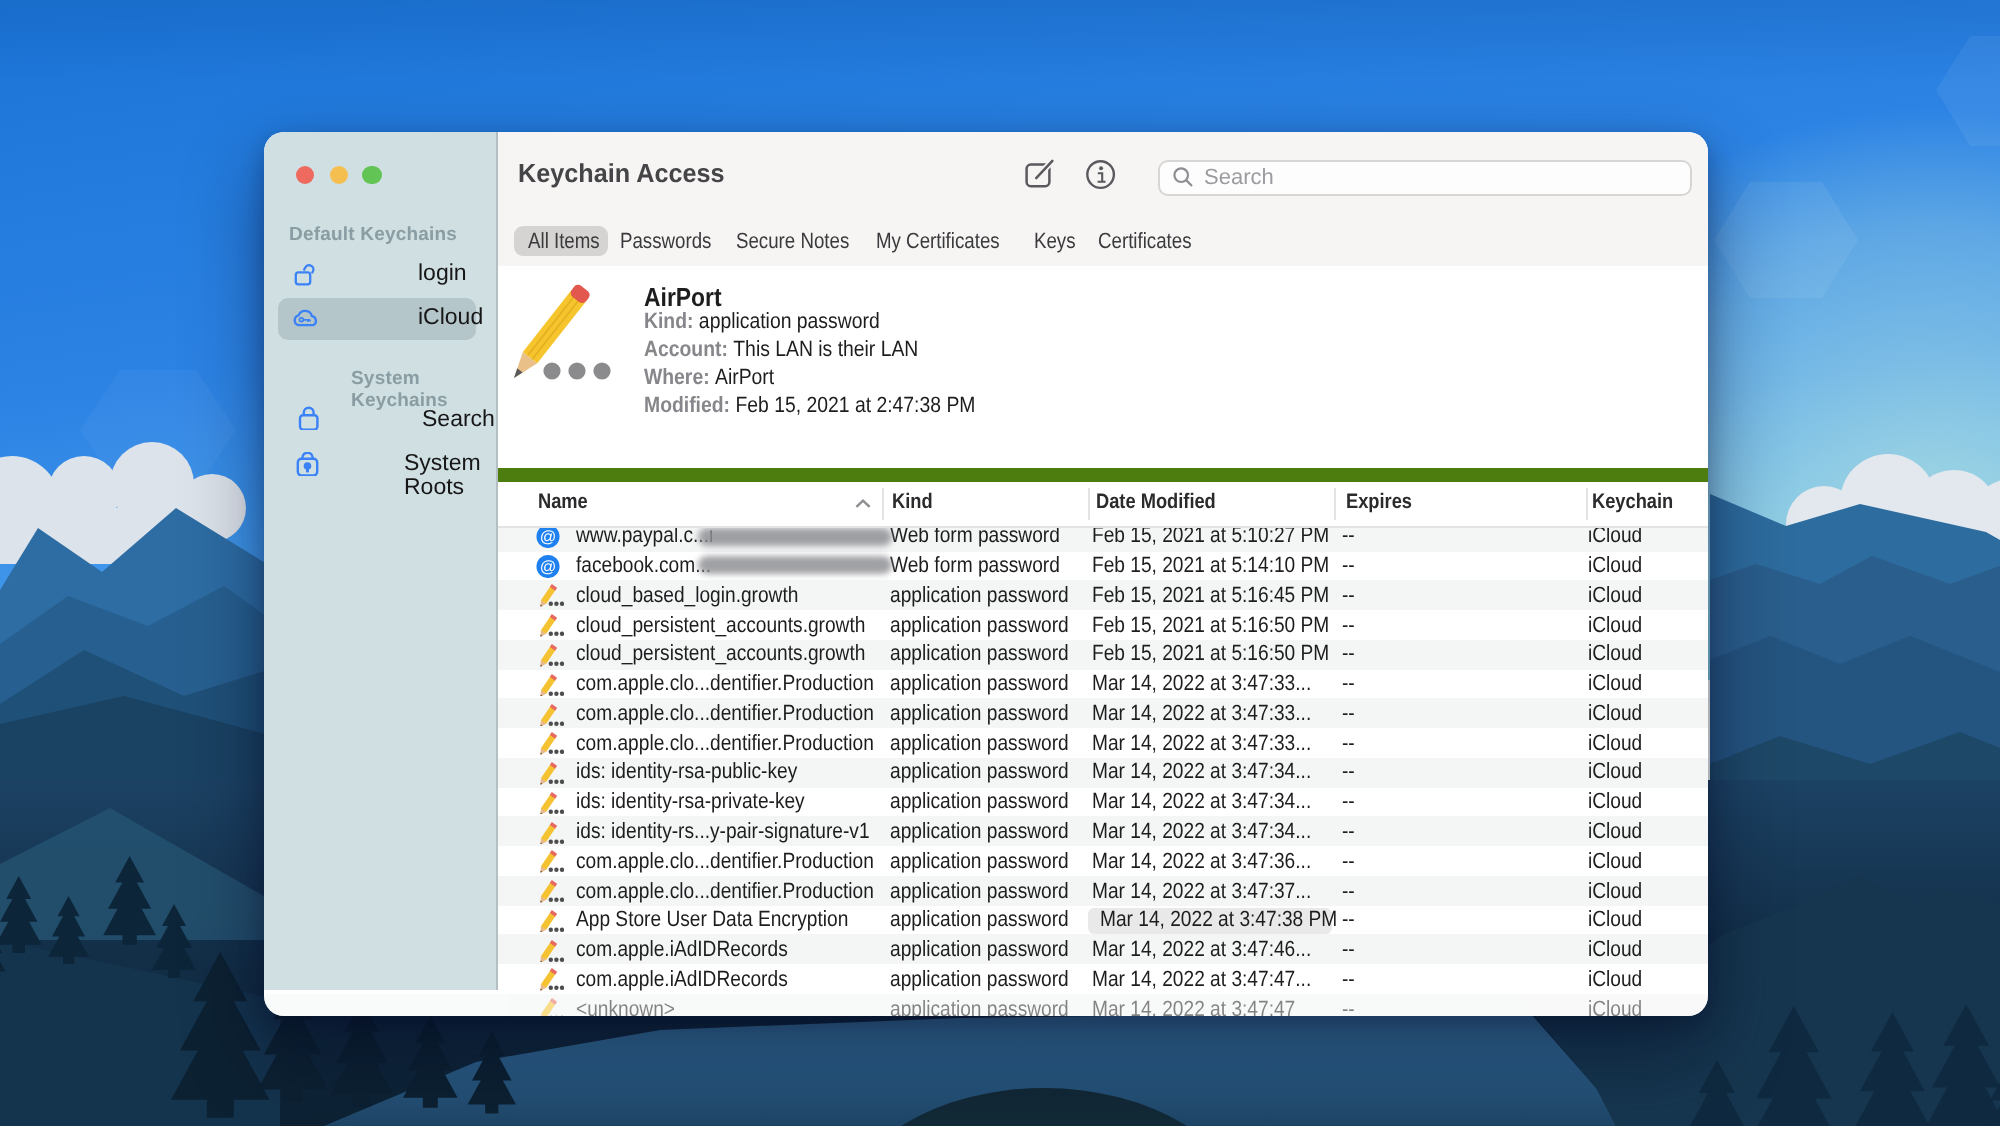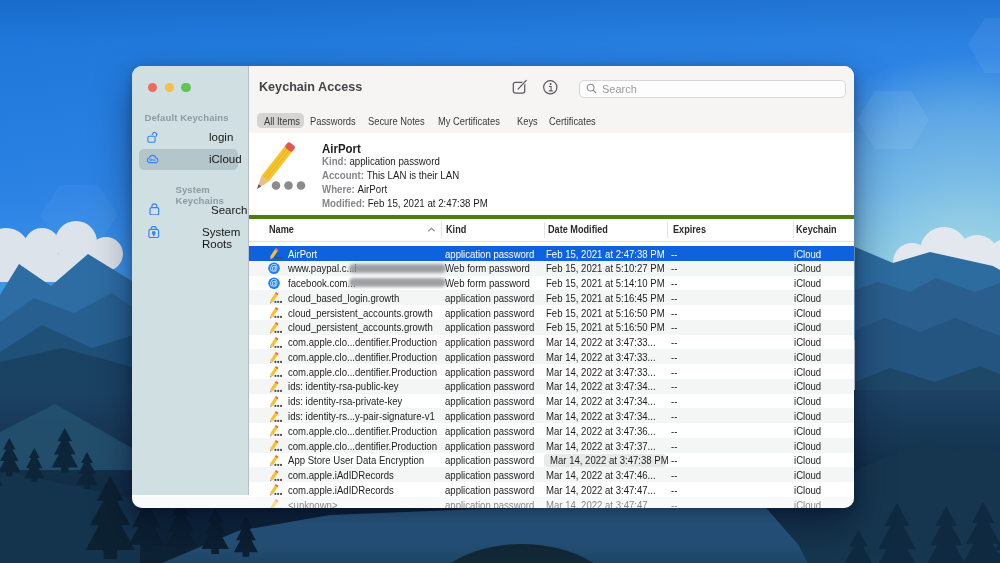--- a/index.html
+++ b/index.html
@@ -26,22 +26,22 @@
           border:1px solid #d8d6d4;border-radius:5px;background:#fdfdfd;}
   #search span{position:absolute;left:22px;top:2px;font-size:11px;color:#9b9ba0;}
   
   .tab{position:absolute;font-size:11px;color:#3a3a3c;top:48.5px;z-index:2;transform:scaleX(0.85);transform-origin:0 50%;}
   #tabpill{position:absolute;left:124.5px;top:46.5px;width:47.5px;height:15px;
            border-radius:4.5px;background:#d5d4d2;z-index:1;}
   
   .dlabel{font-weight:bold;color:#86868b;}
   .drow{position:absolute;left:190px;font-size:11px;color:#1d1d1f;white-space:nowrap;z-index:2;transform:scaleX(0.88);transform-origin:0 50%;}
   
-  #thead{position:absolute;left:115.5px;top:149px;right:0;height:21.5px;
-         border-top:4px solid #4d7c0f;border-bottom:1px solid #e3e3e3;background:#fff;z-index:1;}
+  #thead{position:absolute;left:115.5px;top:168px;right:0;height:21.5px;
+         border-top:7px solid #4d7c0f;border-bottom:1px solid #e3e3e3;background:#fff;z-index:1;}
   .hcell{position:absolute;top:4px;font-size:10.5px;font-weight:bold;color:#2b2b2d;transform:scaleX(0.87);transform-origin:0 50%;white-space:nowrap;}
   .hsep{position:absolute;top:3px;bottom:3px;width:1px;background:#e3e3e3;}
   #rows{position:absolute;left:0;top:180px;right:0;z-index:0;}
   .row{position:relative;height:14.78px;width:100%;font-size:11px;color:#1d1d1f;}
   .row.alt{background:#f4f5f5;}
   .row.sel{background:#0f62de;color:#fff;}
   .cell{position:absolute;top:1.6px;white-space:nowrap;transform:scaleX(0.87);transform-origin:0 50%;}
   .c-name{left:156px;}
   .c-kind{left:313px;}
   .c-date{left:413.5px;}

